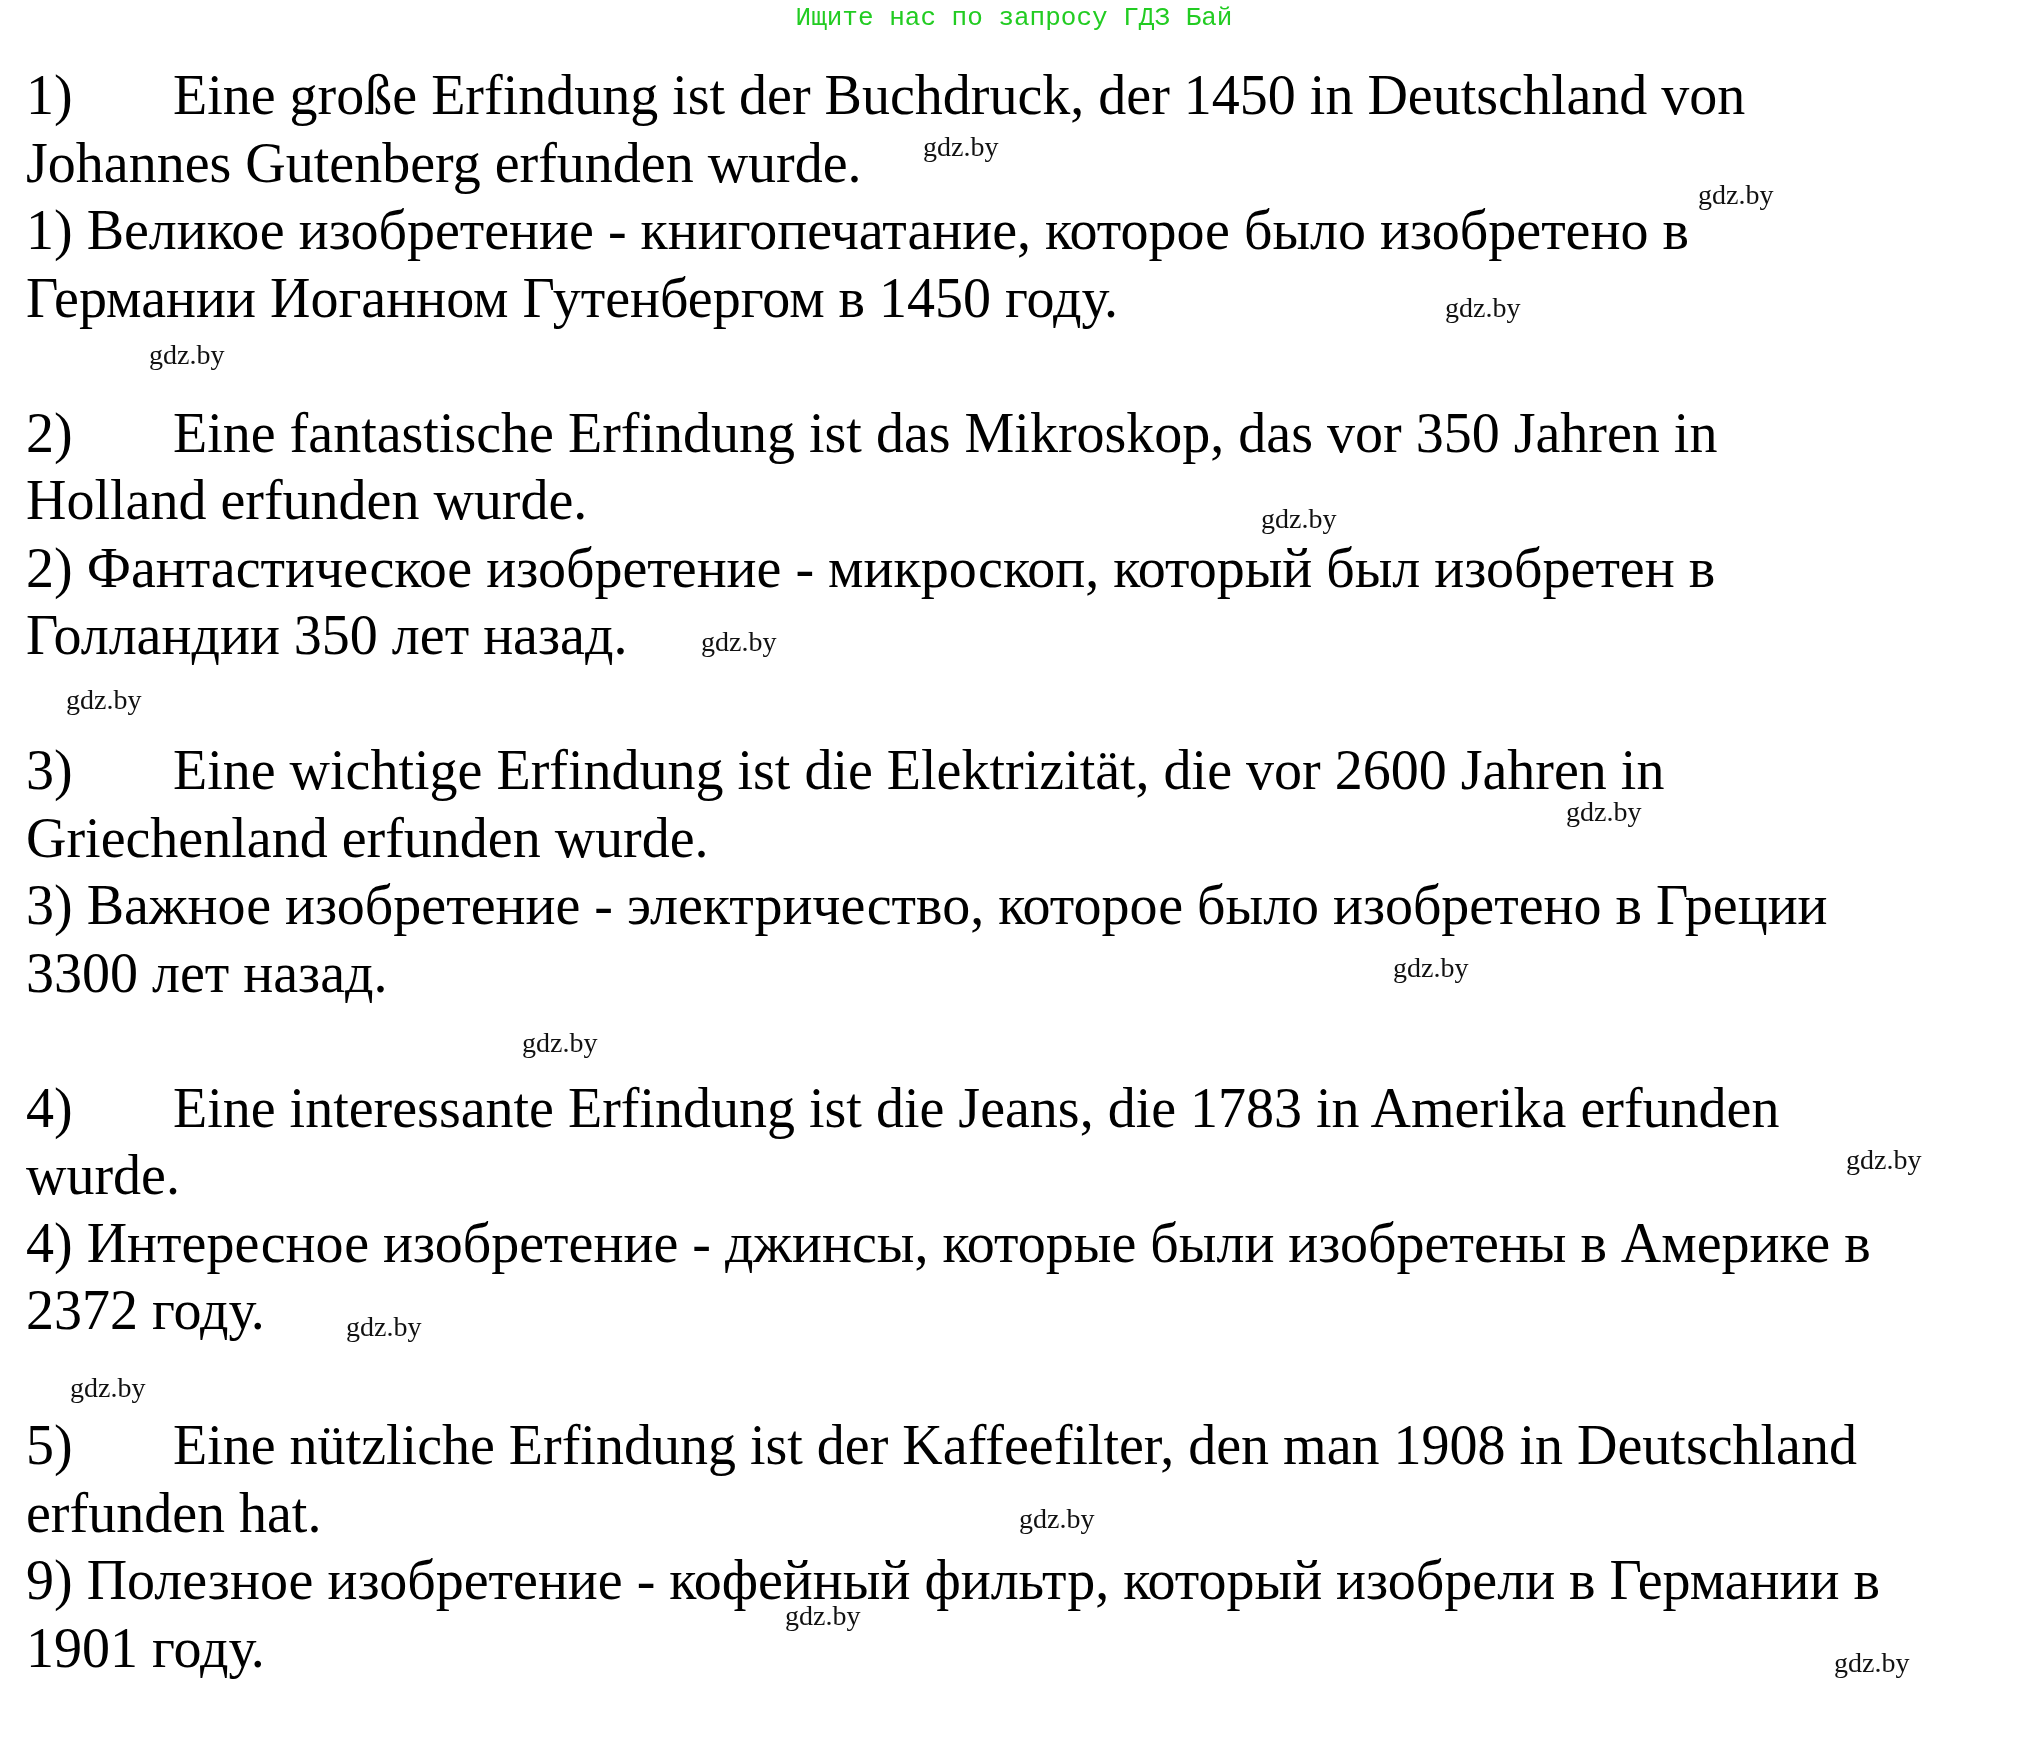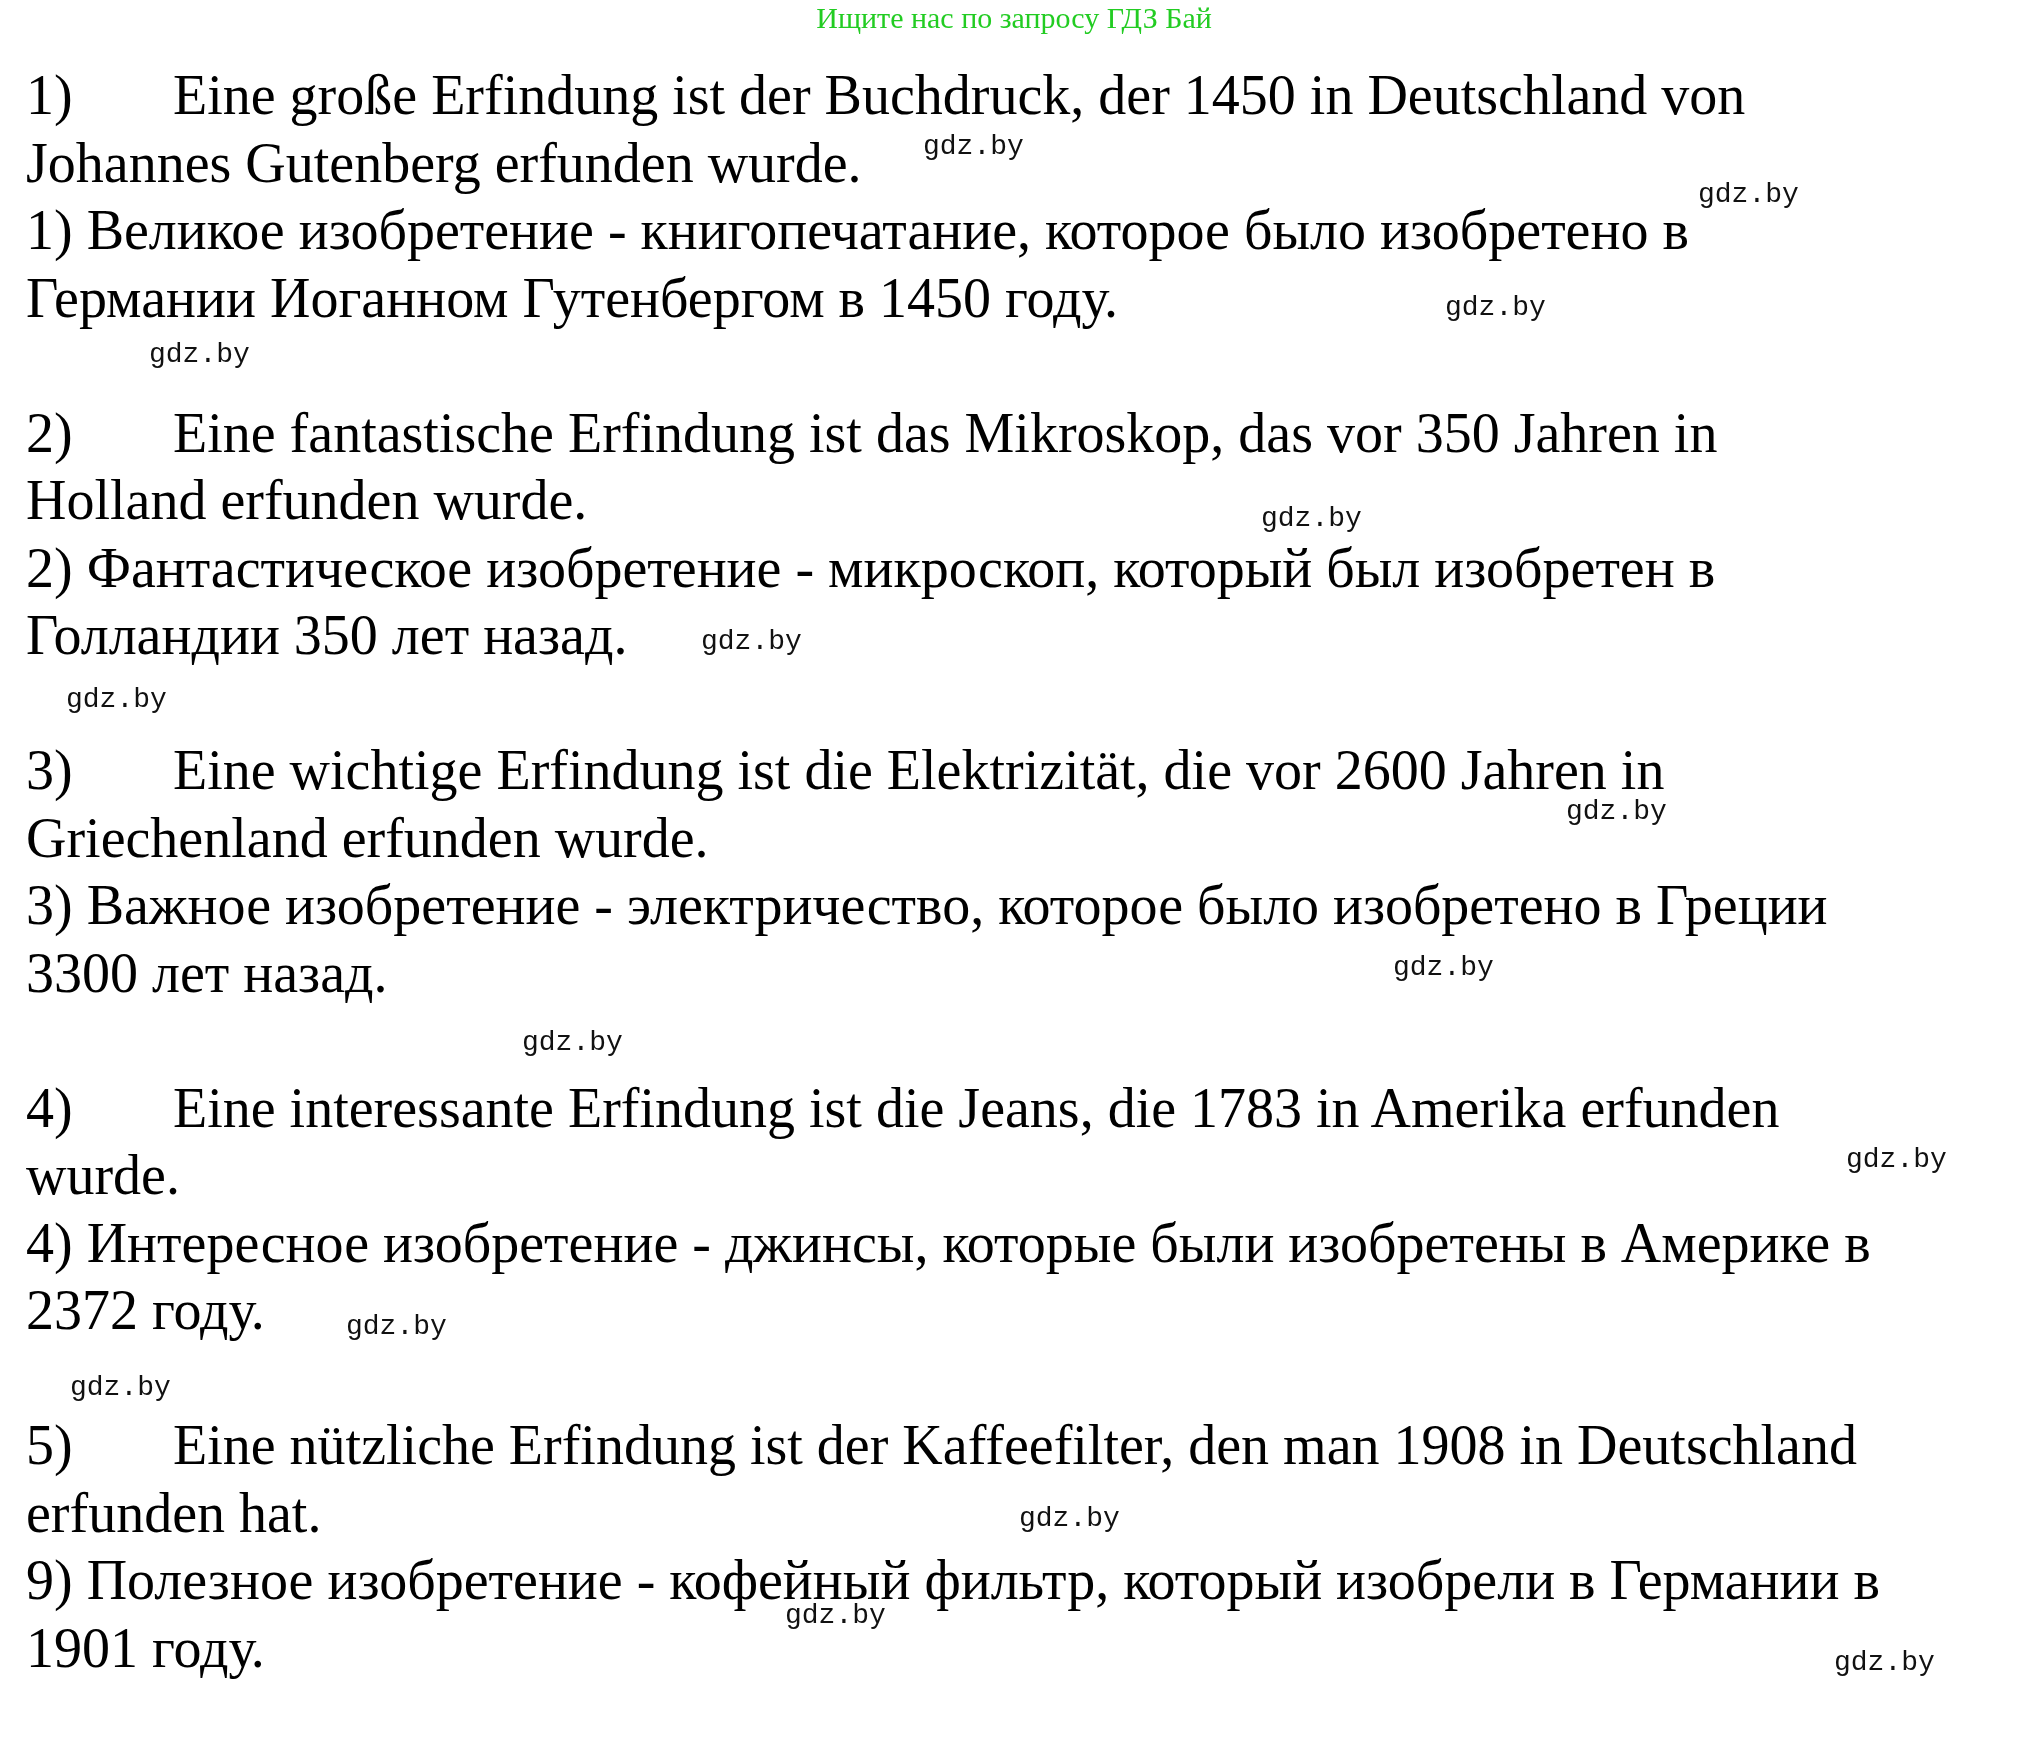--- a/index.html
+++ b/index.html
@@ -12,22 +12,22 @@
       height: 1737px;
       position: relative;
       overflow: hidden;
     }
     .header {
       position: absolute;
       left: 0;
       top: 0;
       width: 2032px;
       text-align: center;
-      font-family: Liberation Serif, serif;
-      font-size: 30px;
+      font-family: Liberation Mono, monospace;
+      font-size: 26px;
       line-height: 36px;
       color: #22cc22;
       padding-left: 0;
     }
     .header span {
       display: inline-block;
       position: relative;
       left: -2px;
     }
     .content {
@@ -47,21 +47,21 @@
       display: block;
       white-space: nowrap;
       height: 67.5px;
     }
     .num-tab {
       display: inline-block;
       width: 147px;
     }
     .watermark {
       position: absolute;
-      font-family: Liberation Mono, monospace;
+      font-family: Liberation Serif, serif;
       font-size: 28px;
       line-height: 30px;
       color: #111111;
       white-space: nowrap;
     }
     .footer {
       position: absolute;
       left: 0;
       top: 1697px;
       width: 2032px;

